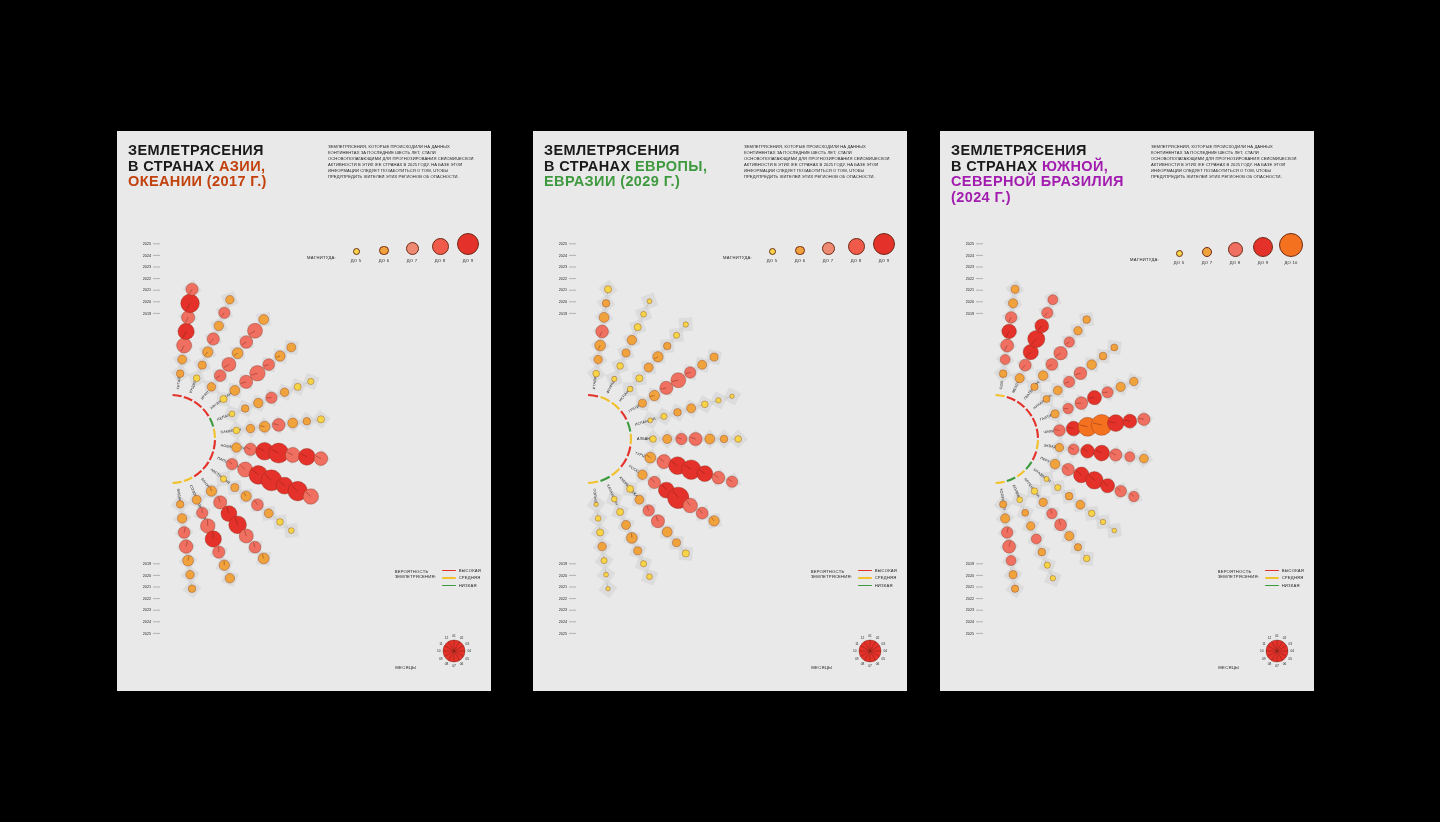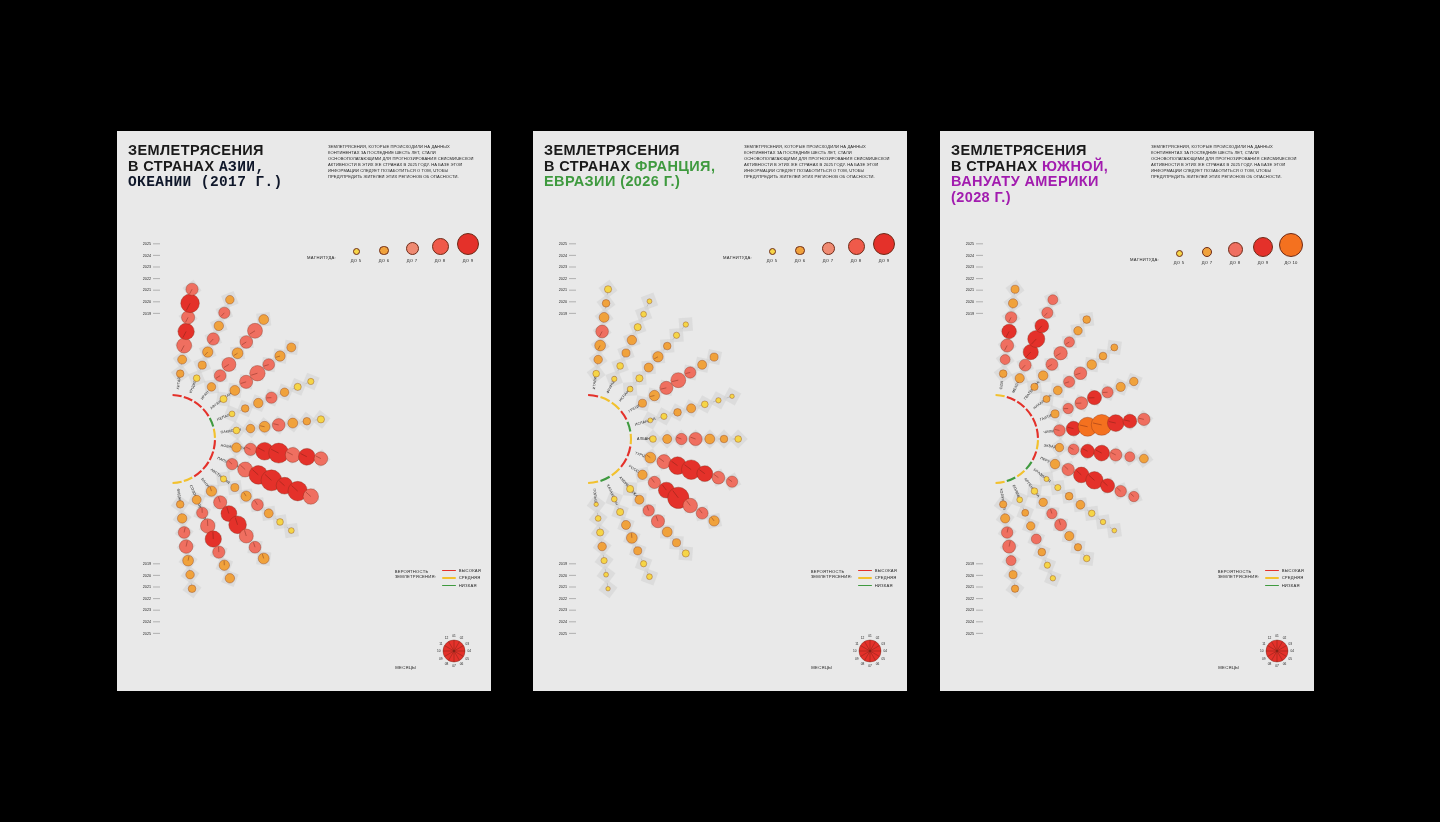--- a/index.html
+++ b/index.html
@@ -43,21 +43,21 @@
     width: 185px;
   }
   .title-line {
     font-weight: bold;
     font-size: 14.5px;
     letter-spacing: 0.4px;
     line-height: 15.5px;
     color: #1a1a1a;
     white-space: nowrap;
   }
-  .accent-asia { color: #0f172a; font-family: Liberation Mono, monospace; }
+  .accent-asia { color: #c2410c; }
   .accent-europe { color: #3f9a3f; }
   .accent-america { color: #a21caf; }
 
   .desc-block {
     width: 152px;
     font-size: 4.1px;
     line-height: 6.1px;
     letter-spacing: 0.1px;
     color: #1c1c1c;
     text-transform: uppercase;
@@ -795,22 +795,22 @@
             <text x="25.39999999999999" y="16.036413862476536" font-size="3.2" fill="#1c1c1c" text-anchor="middle" font-family="&quot;Liberation Sans&quot;, sans-serif">12</text>
           </g>
       </svg>
     </div>
   </div>
 
   <div class="poster" id="poster-europe">
     <div class="poster-header">
       <div class="title-block">
         <div class="title-line">ЗЕМЛЕТРЯСЕНИЯ</div>
-        <div class="title-line"><span>В СТРАНАХ </span><span class="accent-europe">ФРАНЦИЯ,</span></div>
-        <div class="title-line accent-europe">ЕВРАЗИИ (2026 Г.)</div>
+        <div class="title-line"><span>В СТРАНАХ </span><span class="accent-europe">ЕВРОПЫ,</span></div>
+        <div class="title-line accent-europe">ЕВРАЗИИ (2029 Г.)</div>
       </div>
       <div class="desc-block">ЗЕМЛЕТРЯСЕНИЯ, КОТОРЫЕ ПРОИСХОДИЛИ НА ДАННЫХ КОНТИНЕНТАХ ЗА ПОСЛЕДНИЕ ШЕСТЬ ЛЕТ, СТАЛИ ОСНОВОПОЛАГАЮЩИМИ ДЛЯ ПРОГНОЗИРОВАНИЯ СЕЙСМИЧЕСКОЙ АКТИВНОСТИ В ЭТИХ ЖЕ СТРАНАХ В 2025 ГОДУ. НА БАЗЕ ЭТОЙ ИНФОРМАЦИИ СЛЕДУЕТ ПОЗАБОТИТЬСЯ О ТОМ, ЧТОБЫ ПРЕДУПРЕДИТЬ ЖИТЕЛЕЙ ЭТИХ РЕГИОНОВ ОБ ОПАСНОСТИ.</div>
     </div>
 
     <div class="mag-legend">
       <div class="mag-label">МАГНИТУДА:</div>
       <div class="mag-item">
           <div class="mag-dot" style="width:5px;height:5px;background:#f5d547"></div>
           <div class="mag-cap">ДО 5</div>
         </div>
@@ -1357,22 +1357,22 @@
           </g>
       </svg>
     </div>
   </div>
 
   <div class="poster" id="poster-america">
     <div class="poster-header">
       <div class="title-block">
         <div class="title-line">ЗЕМЛЕТРЯСЕНИЯ</div>
         <div class="title-line"><span>В СТРАНАХ </span><span class="accent-america">ЮЖНОЙ,</span></div>
-        <div class="title-line accent-america">ВАНУАТУ АМЕРИКИ</div>
-        <div class="title-line accent-america">(2028 Г.)</div>
+        <div class="title-line accent-america">СЕВЕРНОЙ БРАЗИЛИЯ</div>
+        <div class="title-line accent-america">(2024 Г.)</div>
       </div>
       <div class="desc-block">ЗЕМЛЕТРЯСЕНИЯ, КОТОРЫЕ ПРОИСХОДИЛИ НА ДАННЫХ КОНТИНЕНТАХ ЗА ПОСЛЕДНИЕ ШЕСТЬ ЛЕТ, СТАЛИ ОСНОВОПОЛАГАЮЩИМИ ДЛЯ ПРОГНОЗИРОВАНИЯ СЕЙСМИЧЕСКОЙ АКТИВНОСТИ В ЭТИХ ЖЕ СТРАНАХ В 2025 ГОДУ. НА БАЗЕ ЭТОЙ ИНФОРМАЦИИ СЛЕДУЕТ ПОЗАБОТИТЬСЯ О ТОМ, ЧТОБЫ ПРЕДУПРЕДИТЬ ЖИТЕЛЕЙ ЭТИХ РЕГИОНОВ ОБ ОПАСНОСТИ.</div>
     </div>
 
     <div class="mag-legend">
       <div class="mag-label">МАГНИТУДА:</div>
       <div class="mag-item">
           <div class="mag-dot" style="width:5px;height:5px;background:#f5d547"></div>
           <div class="mag-cap">ДО 5</div>
         </div>

